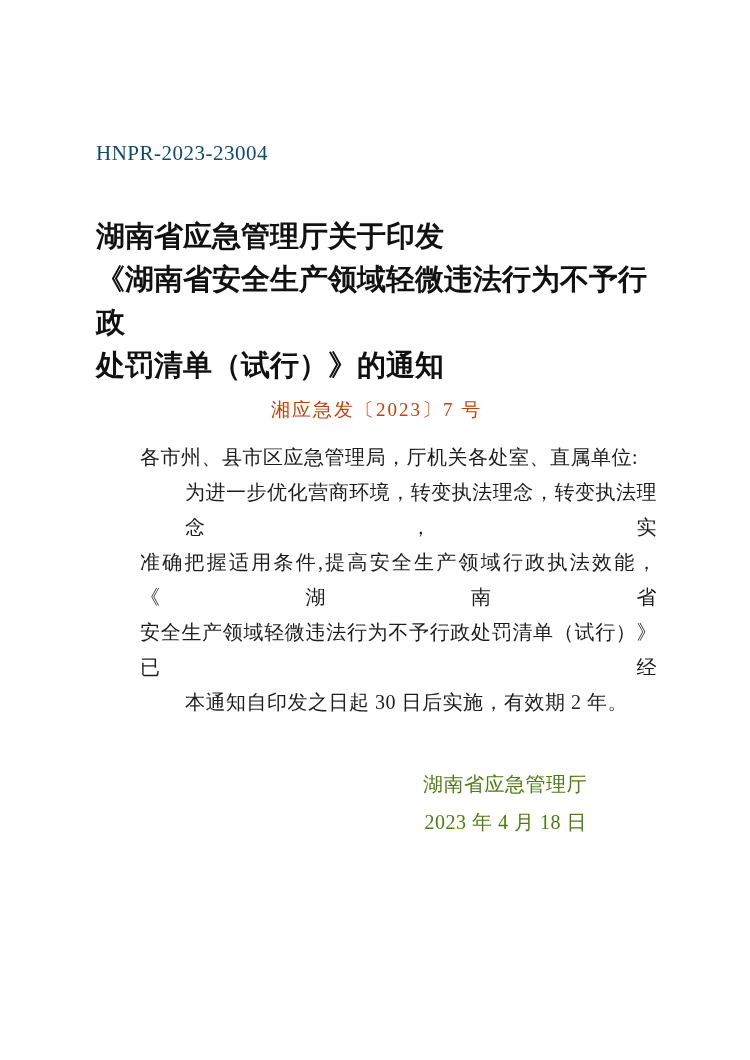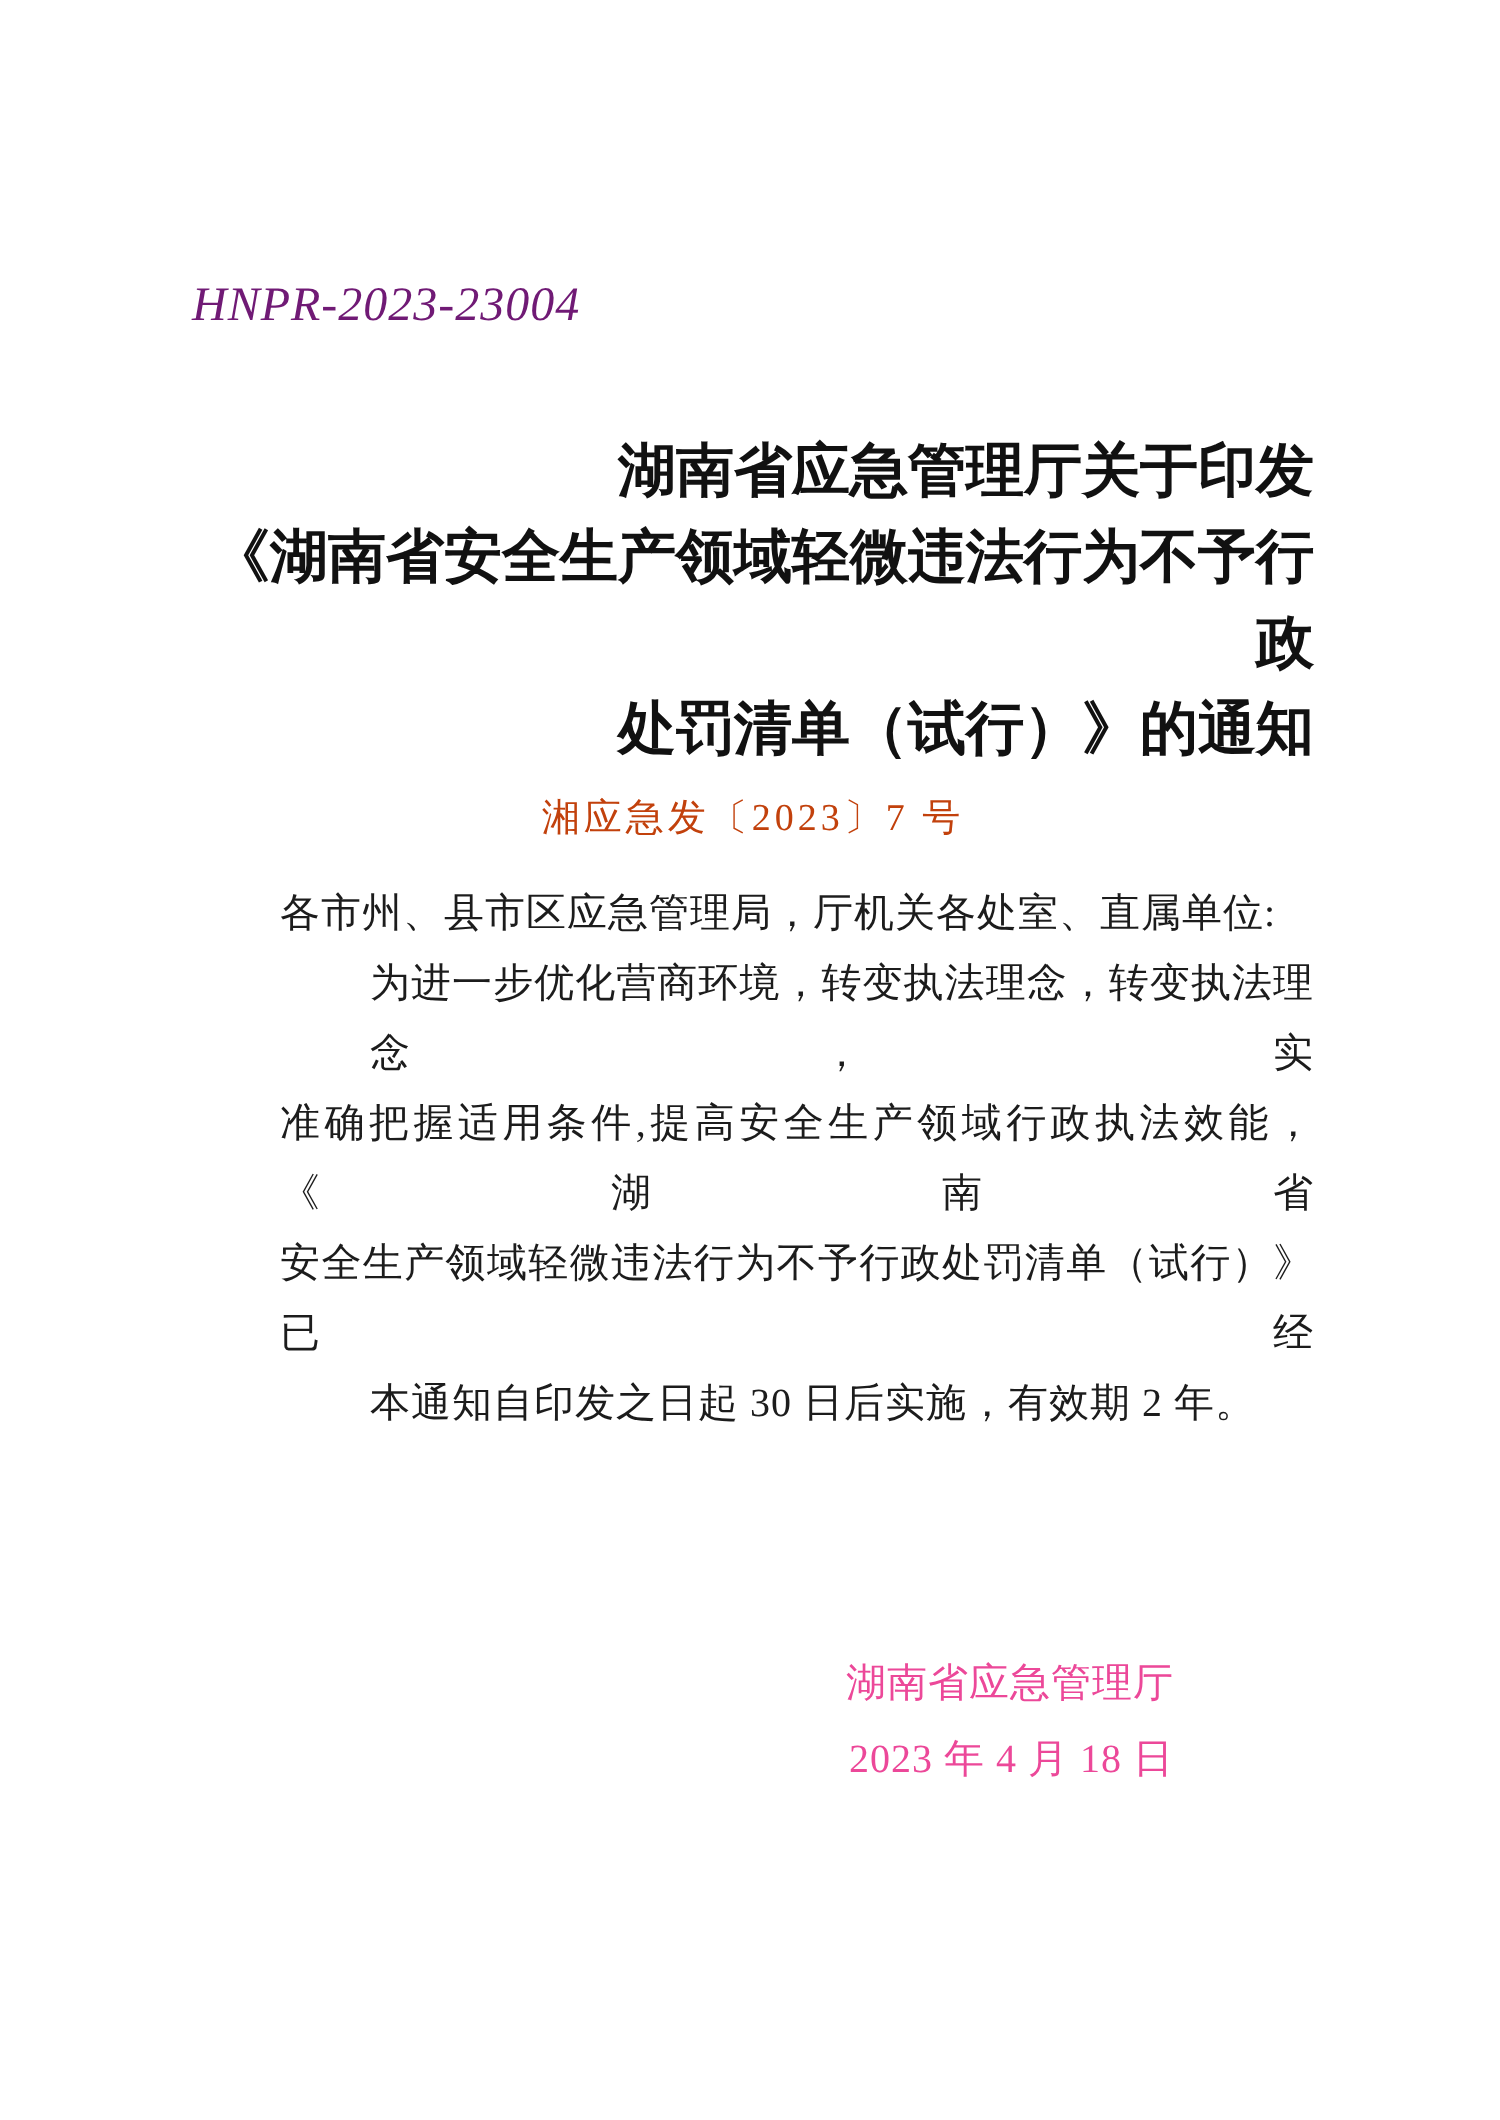--- a/index.html
+++ b/index.html
@@ -14,29 +14,28 @@
     margin: 0 auto;
     background: #ffffff;
     box-sizing: border-box;
     padding: 141px 93px 0 96px;
     overflow: hidden;
     color: #1c1c1c;
     font-family: "Liberation Serif", "DejaVu Serif", serif;
   }
   .doc-code {
     font-family: "Liberation Serif", "DejaVu Serif", serif;
-    font-size: 24px;
+    font-size: 21px;
     letter-spacing: 0.5px;
     line-height: 24px;
-    color: #701a75;
-    font-style: italic;
+    color: #0c4a6e;
   }
   .title-block {
     margin-top: 50px;
-    text-align: right;
+    text-align: left;
     font-weight: 700;
     font-size: 29px;
     line-height: 43px;
     color: #111111;
   }
   .ref-no {
     margin-top: 10px;
     text-align: center;
     font-size: 19px;
     letter-spacing: 2px;
@@ -59,28 +58,28 @@
   .jline {
     white-space: normal;
     text-align: justify;
     text-align-last: justify;
   }
   .indent {
     box-sizing: border-box;
     padding-left: 45px;
   }
   .signature-block {
-    margin-top: 103px;
+    margin-top: 45px;
     text-align: right;
     box-sizing: border-box;
     padding-right: 70px;
     font-size: 20px;
     line-height: 38px;
     letter-spacing: 0.5px;
-    color: #ec4899;
+    color: #4d7c0f;
   }
 </style>
 </head>
 <body>
 
 <div class="page">
 
   <div class="doc-code">HNPR-2023-23004</div>
 
   <div class="title-block">

